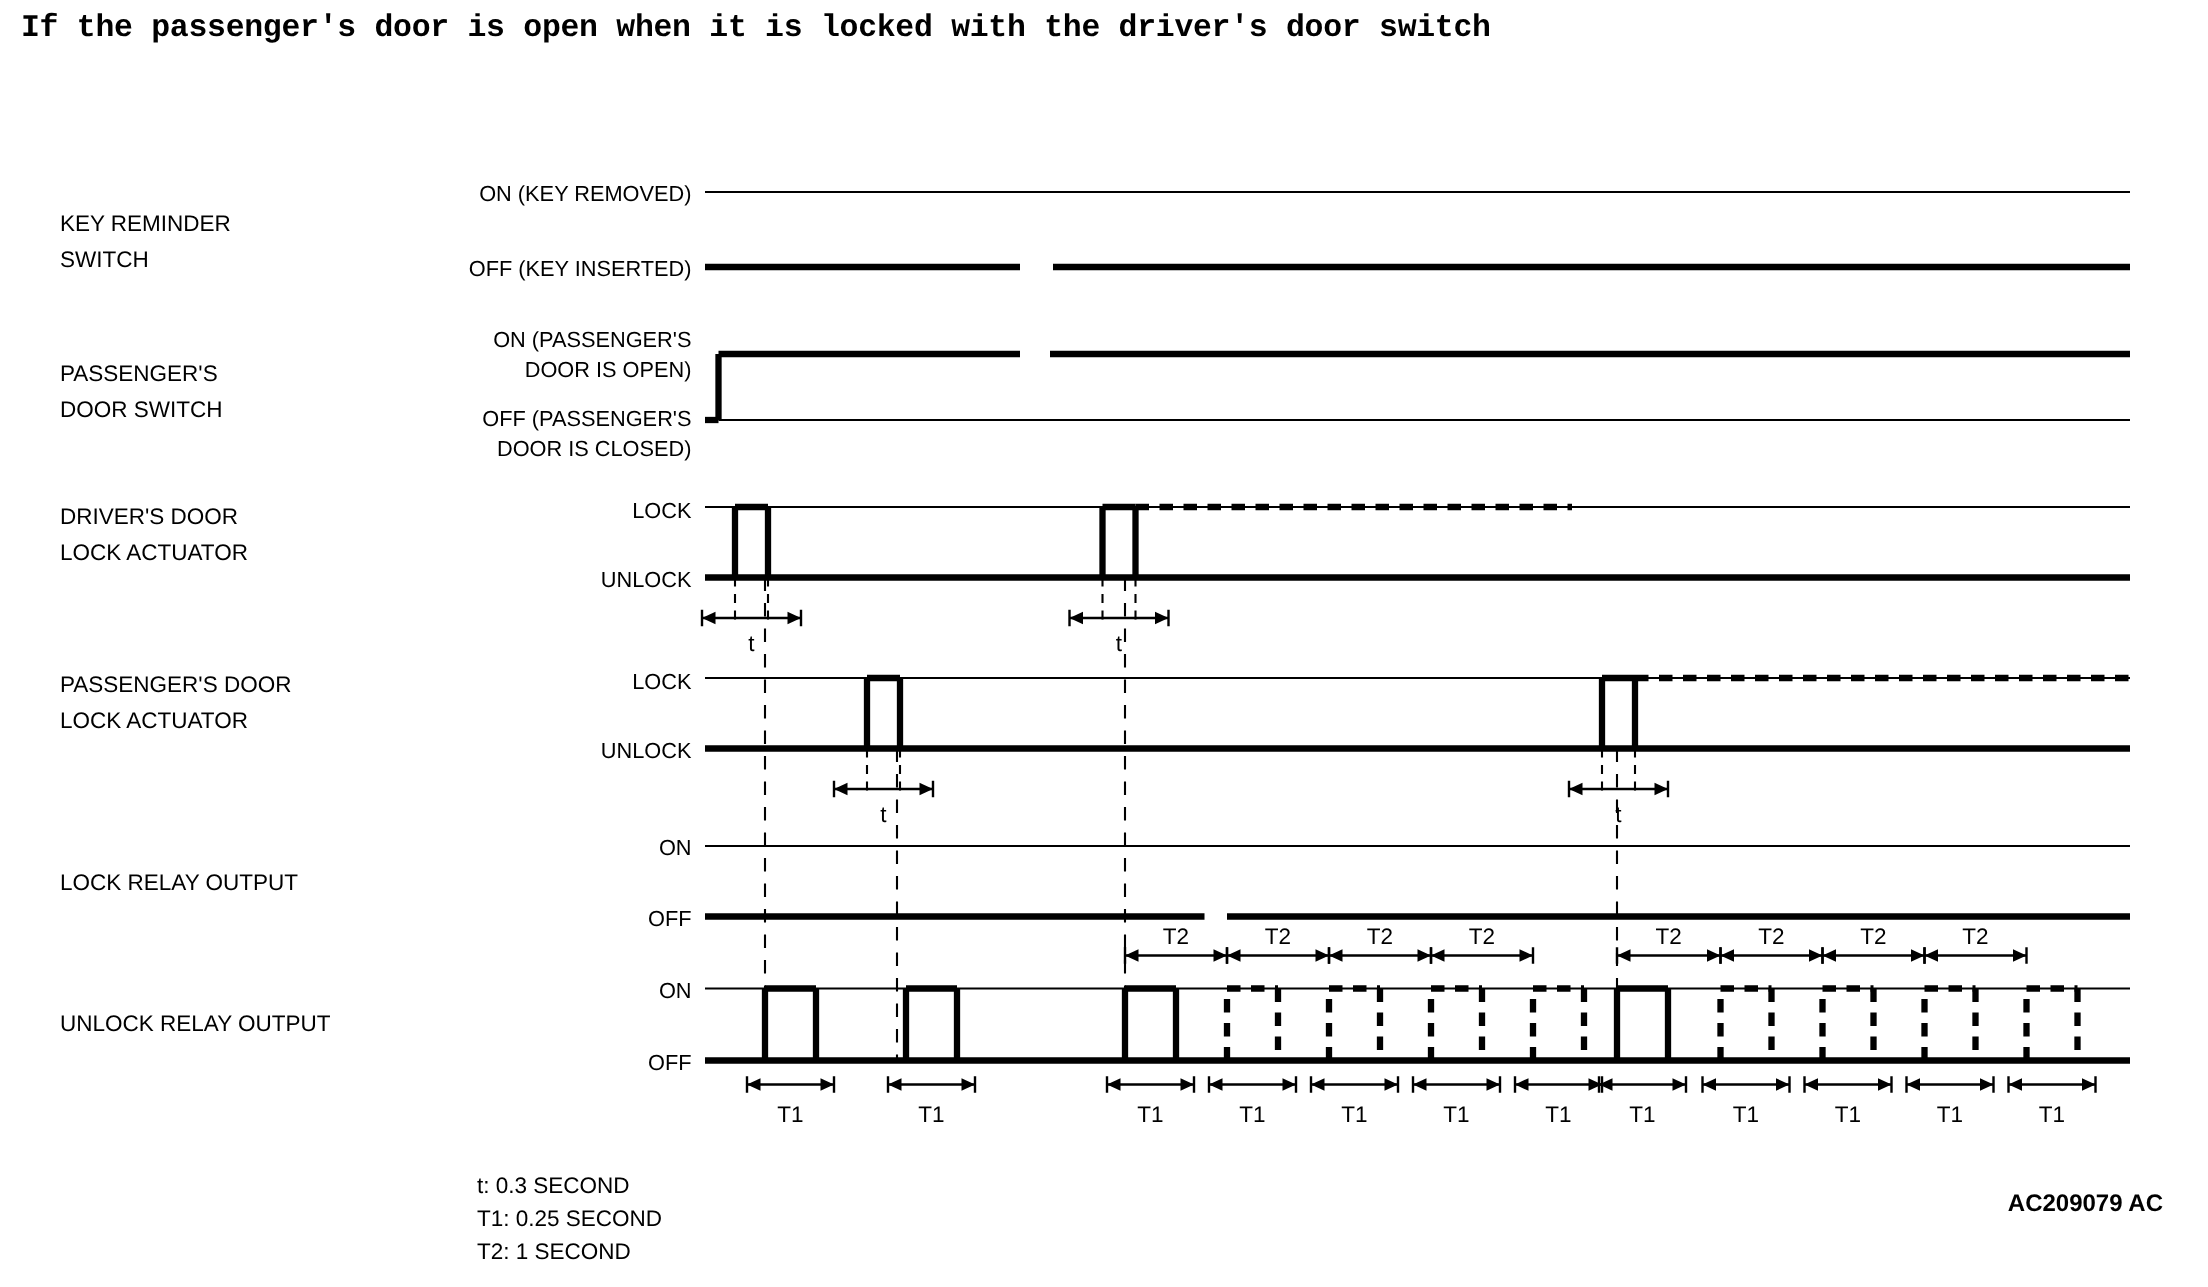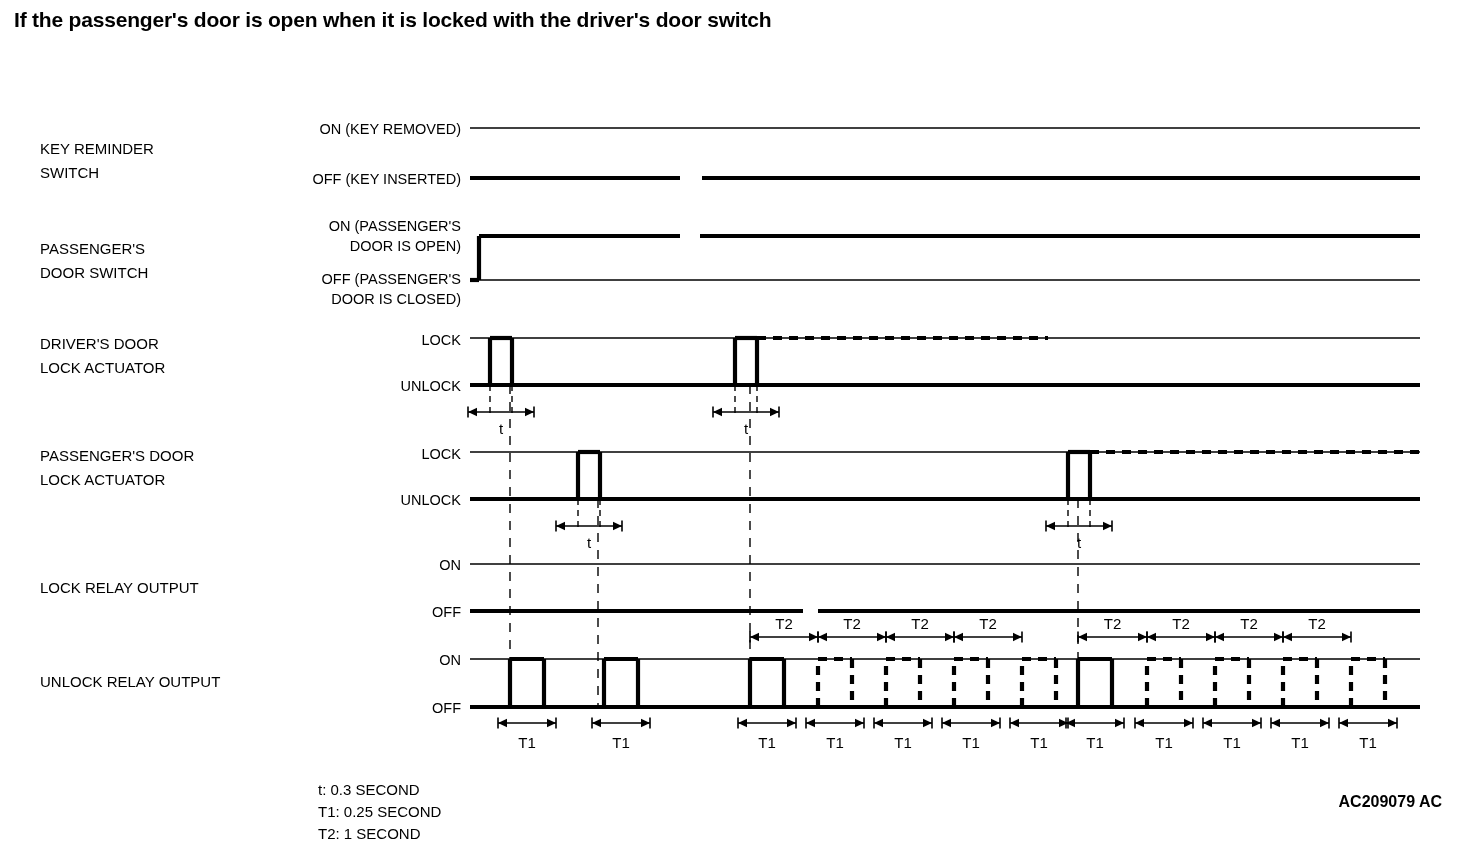--- a/index.html
+++ b/index.html
@@ -1,17 +1,17 @@
 <!DOCTYPE html>
 <html><head>
 <meta charset="utf-8">
 <style>
   html,body{margin:0;padding:0;background:#ffffff;}
   body{width:1472px;height:858px;font-family:"Liberation Sans",sans-serif;color:#000;overflow:hidden;position:relative;}
-  #title{position:absolute;left:14px;top:8px;font-size:21px;font-weight:bold;letter-spacing:-0.2px;white-space:nowrap;}
+  #title{position:absolute;left:14px;top:8px;font-size:21px;font-weight:bold;letter-spacing:-0.2px;white-space:nowrap;font-family:Liberation Mono, monospace;}
   #diagram{position:absolute;left:0;top:0;width:1472px;height:858px;}
   .rowname{font-size:15px;font-family:"Liberation Sans",sans-serif;}
   .statelbl{font-size:14.5px;font-family:"Liberation Sans",sans-serif;}
   .tlbl{font-size:15px;font-family:"Liberation Sans",sans-serif;}
   .legend{font-size:15px;font-family:"Liberation Sans",sans-serif;}
   .code{font-size:16px;font-weight:bold;font-family:"Liberation Sans",sans-serif;}
 </style>
 </head>
 <body>
 

